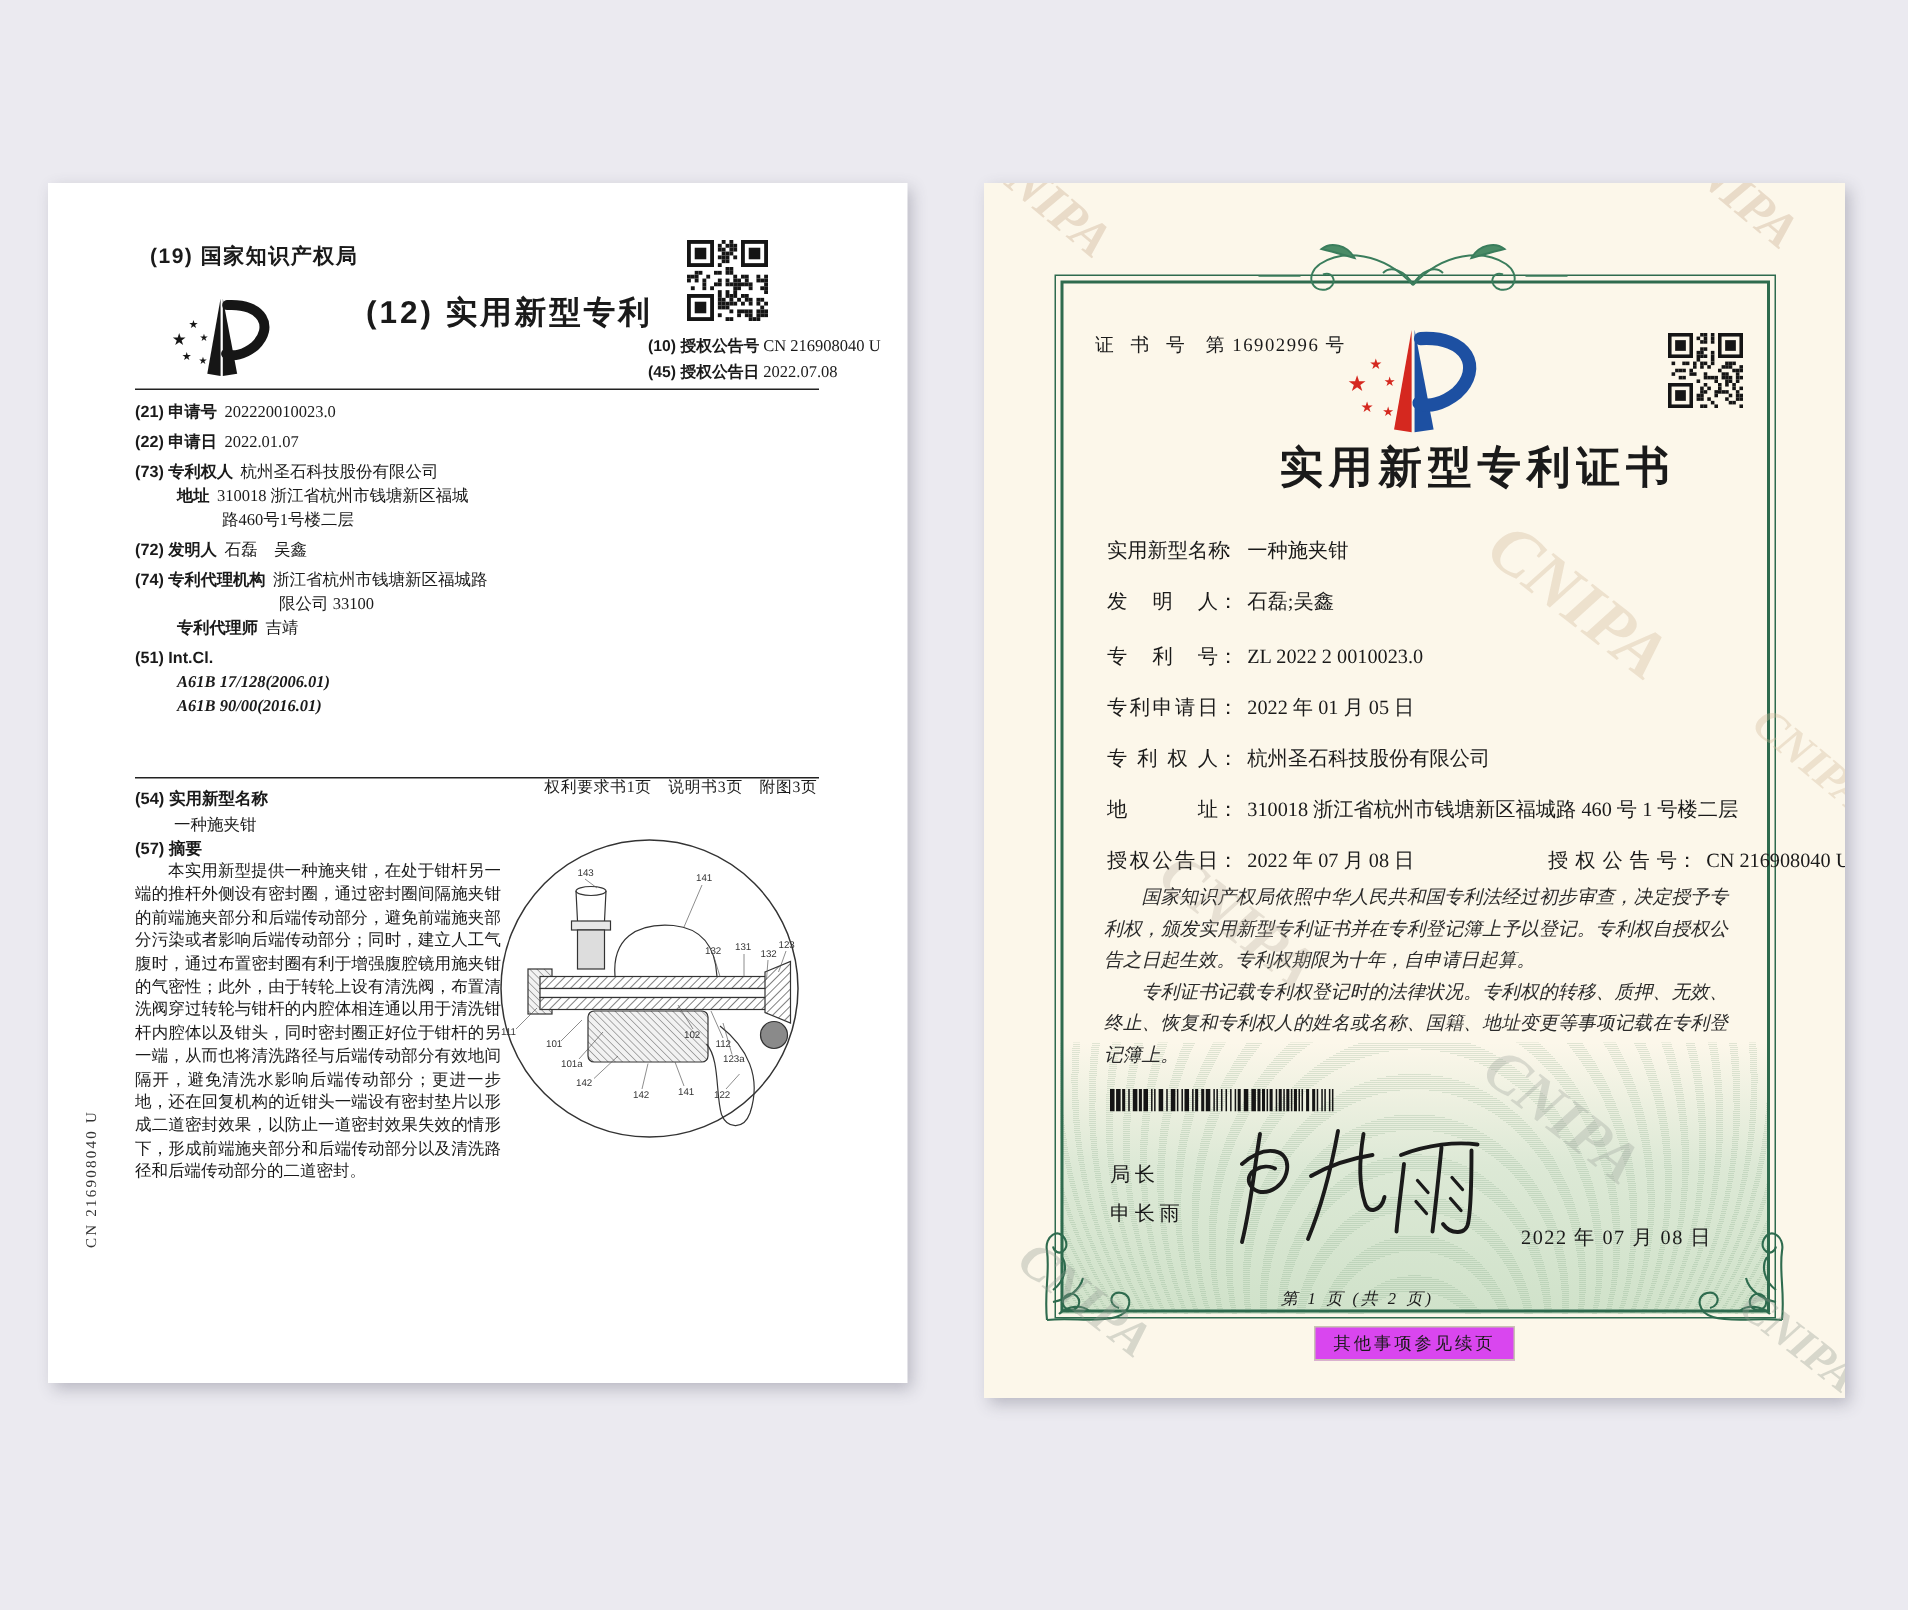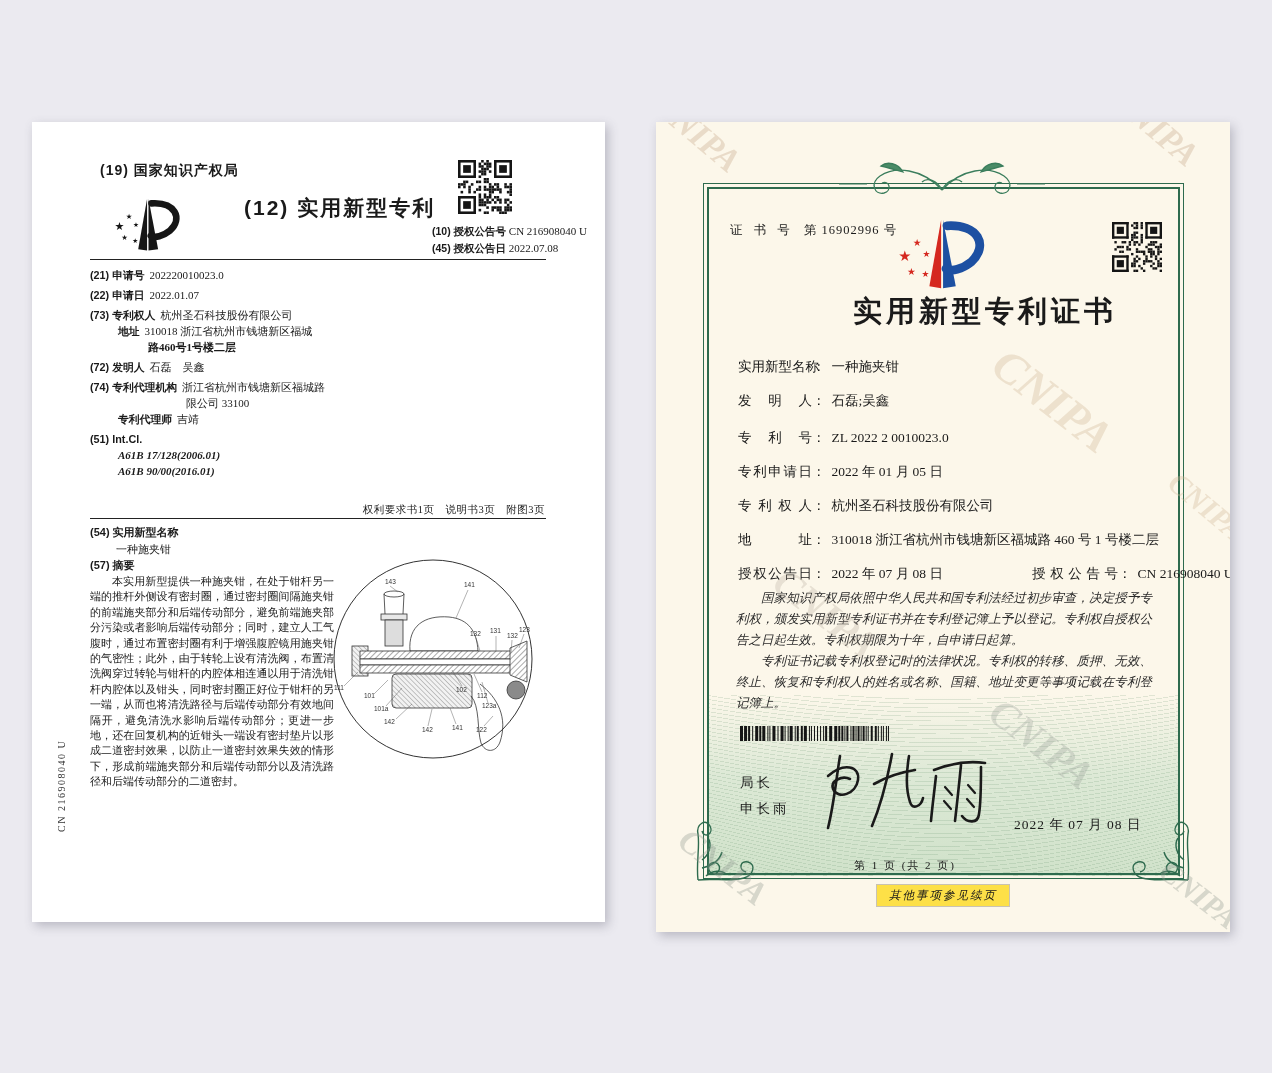--- a/index.html
+++ b/index.html
@@ -21,24 +21,24 @@
   .pub-pubinfo b{font-family:"Liberation Sans",sans-serif;font-weight:700;font-size:10.5px;margin-left:48px;}
   .hr{position:absolute;left:58px;width:456px;height:1px;background:#222;}
   .hr1{top:137px;}
   .hr2{top:396px;}
   .pub-biblio{position:absolute;left:58px;top:140px;width:350px;font-size:11px;}
   .pub-biblio .row{line-height:14px;}
   .pub-biblio .row b{font-family:"Liberation Sans",sans-serif;font-weight:700;font-size:10.8px;margin-right:5px;}
   .pub-biblio .g{margin-top:6px;}
   .pub-biblio .c{margin-top:2px;}
   .ind1{padding-left:28px;}
-  .ind2{padding-left:58px;font-weight:bold;}
+  .ind2{padding-left:58px;}
   .ind3{padding-left:96px;}
   .ipc{font-style:italic;font-weight:700;}
-  .pub-pages{position:absolute;right:60px;top:381px;font-size:10.5px;letter-spacing:.5px;}
+  .pub-pages{position:absolute;right:60px;top:396px;font-size:10.5px;letter-spacing:.5px;}
   .pub-54{position:absolute;left:58px;top:403px;font:700 11px "Liberation Sans",sans-serif;}
   .pub-54-title{position:absolute;left:84px;top:420px;font-size:11px;}
   .pub-57{position:absolute;left:58px;top:436px;font:700 11px "Liberation Sans",sans-serif;}
   .pub-abstract{position:absolute;left:58px;top:452px;width:244px;font-size:11px;line-height:15.4px;
                 text-align:justify;text-indent:2em;}
   .pub-fig{position:absolute;left:298px;top:434px;width:206px;height:206px;}
   .pub-vert{position:absolute;left:24px;top:710px;transform:rotate(-90deg);transform-origin:0 0;
             font-size:10px;letter-spacing:1.5px;color:#333;white-space:nowrap;}
   
   .cert{left:656px;top:122px;width:574px;height:810px;background:#fcf7ea;
@@ -67,24 +67,24 @@
   .cf .second{position:absolute;left:294px;top:0;}
   .r0{top:236px;}.r1{top:270px;}.r2{top:307px;}.r3{top:341px;}.r4{top:375px;}.r5{top:409px;}.r6{top:443px;}
   .cert-paras{position:absolute;left:80px;top:466px;width:416px;font-size:12.5px;line-height:21px;
               font-style:italic;text-align:justify;color:#2a2a2a;}
   .cert-paras p{margin:0;text-indent:2em;}
   .cert-barcode{position:absolute;left:84px;top:604px;width:152px;height:15px;}
   .cert-official{position:absolute;left:84px;top:648px;font:400 13.5px "Liberation Sans",sans-serif;
                  letter-spacing:3px;line-height:26px;}
   .cert-sign{position:absolute;left:158px;top:622px;width:185px;height:95px;}
   .cert-date{position:absolute;left:358px;top:694px;font-size:13.5px;letter-spacing:1px;}
-  .cert-pageinfo{position:absolute;left:0;top:736px;width:498px;text-align:center;font-size:11px;letter-spacing:2px;}
+  .cert-pageinfo{position:absolute;left:0;top:736px;width:498px;text-align:center;font-size:11px;letter-spacing:2px;font-style:italic;}
   .cert-footnote{position:absolute;left:287px;top:762px;transform:translateX(-50%);
-                 background:#fde047;border:1px solid #c9c3b2;padding:3px 12px;
-                 font-size:11.5px;font-style:italic;letter-spacing:2px;white-space:nowrap;}
+                 background:#d946ef;border:1px solid #c9c3b2;padding:3px 12px;
+                 font-size:11.5px;letter-spacing:2px;white-space:nowrap;}
   .wm{position:absolute;font-style:italic;font-weight:700;font-family:"Liberation Serif",serif;
       pointer-events:none;white-space:nowrap;z-index:5;}
   .wm-a{left:-10px;top:-8px;transform:rotate(40deg);font-size:34px;color:rgba(205,178,150,.40);}
   .wm-b{left:448px;top:-14px;transform:rotate(40deg);font-size:34px;color:rgba(205,178,150,.40);}
   .wm-c{left:328px;top:252px;transform:rotate(38deg);font-size:46px;color:rgba(210,185,155,.36);}
   .wm-d{left:506px;top:368px;transform:rotate(40deg);font-size:30px;color:rgba(210,185,155,.36);}
   .wm-e{left:110px;top:468px;transform:rotate(38deg);font-size:40px;color:rgba(175,165,150,.28);}
   .wm-f{left:326px;top:598px;transform:rotate(38deg);font-size:40px;color:rgba(150,155,148,.30);}
   .wm-g{left:16px;top:726px;transform:rotate(38deg);font-size:34px;color:rgba(145,152,145,.34);}
   .wm-h{left:498px;top:756px;transform:rotate(38deg);font-size:30px;color:rgba(145,152,145,.34);}

